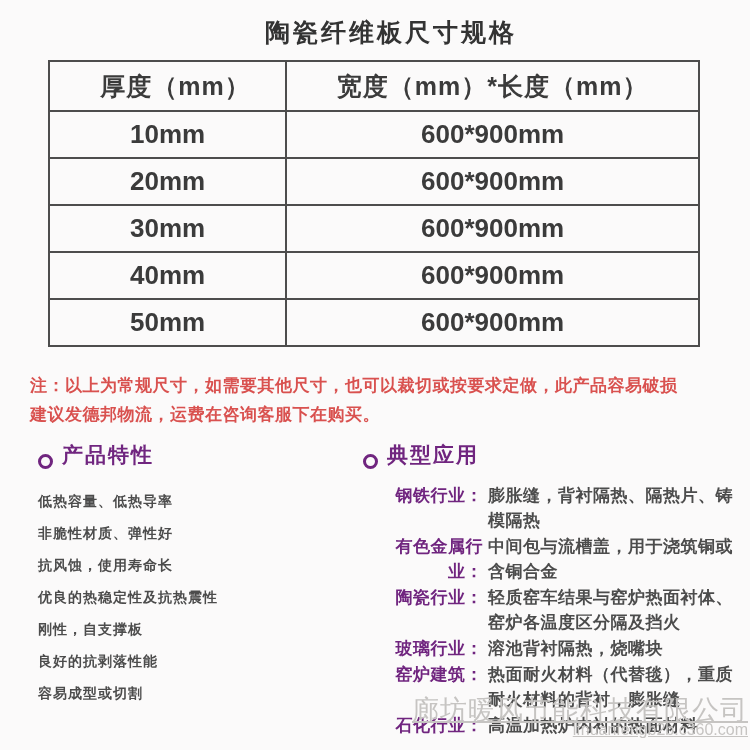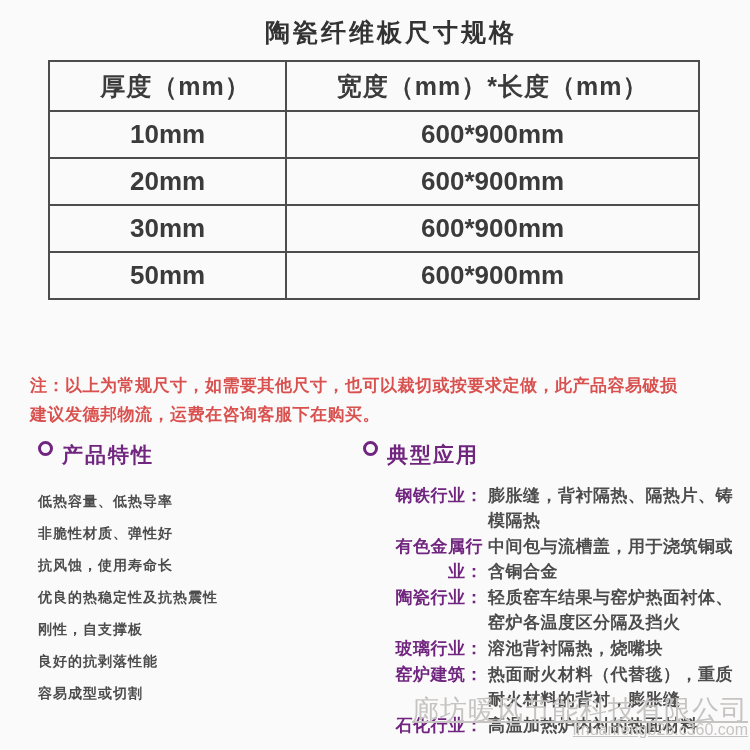--- a/index.html
+++ b/index.html
@@ -52,21 +52,21 @@
     font-size:17px; font-weight:bold;
     color:#d9514f;
     line-height:29px;
     letter-spacing:0.5px;
   }
   
   .section-heading {
     font-size:21px; font-weight:bold;
     color:#70257f;
     letter-spacing:2px;
-    display:flex; align-items:flex-start;
+    display:flex; align-items:flex-end;
   }
   .circle-bullet {
     display:inline-block;
     width:15px; height:15px;
     border:3px solid #70257f;
     border-radius:50%;
     margin-right:9px;
     flex:none;
   }
   
@@ -142,20 +142,24 @@
       <tr>
         <td>10mm</td>
         <td>600*900mm</td>
       </tr>
       <tr>
         <td>20mm</td>
         <td>600*900mm</td>
       </tr>
       <tr>
         <td>30mm</td>
+        <td>600*900mm</td>
+      </tr>
+      <tr>
+        <td>40mm</td>
         <td>600*900mm</td>
       </tr>
       <tr>
         <td>50mm</td>
         <td>600*900mm</td>
       </tr>
     </tbody>
   </table>
 
   <p class="note">

